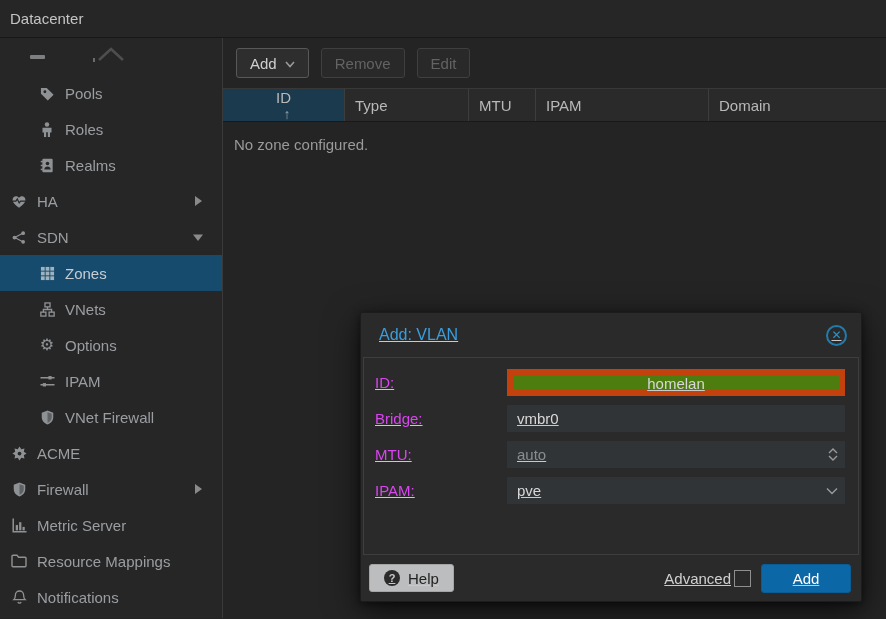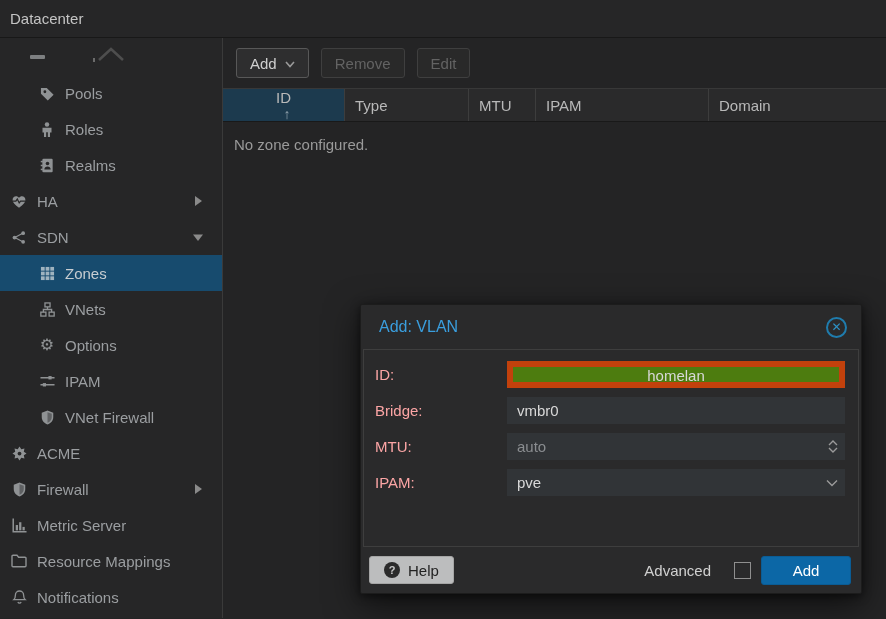--- a/index.html
+++ b/index.html
@@ -59,55 +59,55 @@
     display:flex; align-items:center; padding:0 10px; color:#b9b9b9;
     border-right:1px solid #3d3d3d; cursor:pointer; font-size:15px;
   }
   .gh-cell.sorted { background:#1c3a4e;flex-direction:column; }
   .gh-cell .sort-arrow { margin-left:7px; color:#93a3ae; font-size:14px; }
   .c-id{width:122px;} .c-type{width:124px;} .c-mtu{width:67px;} .c-ipam{width:173px;} .c-domain{flex:1; border-right:none;}
   .empty-text { color:#9a9a9a; padding:14px 0 0 11px; font-size:15px; }
 
   
   .dialog {
-    position:absolute; left:360px; top:304px; width:502px; height:290px;
+    position:absolute; left:360px; top:312px; width:502px; height:290px;
     background:#2a2a2b; border:1px solid #1c1c1c; border-radius:2px;
     box-shadow:0 10px 34px rgba(0,0,0,0.6), 0 2px 8px rgba(0,0,0,0.5);
-    display:flex; flex-direction:column;
+    display:flex; flex-direction:column;text-decoration:underline;
   }
   .dlg-header { height:44px; display:flex; align-items:center; padding:0 14px 0 18px; flex:none; }
   .dlg-title { color:#3a9ede; font-size:16px; flex:1; }
   .dlg-close {
     width:21px; height:21px; border:2px solid #1f7cad; border-radius:50%;
     color:#2d93c8; display:flex; align-items:center; justify-content:center;
     font-size:12px; line-height:1; cursor:pointer; font-weight:bold;
   }
   .dlg-body {
     margin:0 2px; flex:1; border:1px solid #3e3e3e; background:#2a2a2b;
     padding:11px 13px 0 11px;
   }
   .form-row { display:flex; align-items:center; height:27px; margin-bottom:9px; }
-  .form-lbl { width:132px; color:#fca5a5; font-size:15px; flex:none; }
+  .form-lbl { width:132px; color:#d946ef; font-size:15px; flex:none; }
   .field {
     flex:1; height:27px; background:#313437; display:flex; align-items:center;
     padding:0 10px; color:#d8d8d8; position:relative; font-size:15px;
   }
   .field.focused { background:#4d7c0f; border:6px solid #c2410c;flex-direction:column; }
   .field .ph { color:#8a8d90; }
   .caret { display:inline-block; width:1px; height:16px; background:#e8e8e8; margin-left:1px; }
   .field .trigger { position:absolute; right:7px; top:0; bottom:0; display:flex; flex-direction:column; align-items:center; justify-content:center; gap:1px; cursor:pointer; }
   .dlg-footer { height:46px; flex:none; display:flex; align-items:center; padding:0 10px 0 8px; }
   .help-btn {
     height:28px; padding:0 14px; background:#bcbdbe; border:1px solid #a5a5a5; border-radius:3px;
     color:#222; display:flex; align-items:center; gap:8px; font-size:15px; cursor:pointer;
   }
   .help-q { width:16px; height:16px; background:#2b2b2b; color:#c9c9c9; border-radius:50%;
     display:flex; align-items:center; justify-content:center; font-size:11px; font-weight:bold; }
   .footer-spacer { flex:1; }
-  .adv-label { color:#d0d0d0; font-size:15px; margin-right:23px; }
+  .adv-label { color:#d0d0d0; font-size:15px; margin-right:3px; }
   .adv-check { width:17px; height:17px; border:1px solid #8f8f8f; background:transparent; margin-right:10px; cursor:pointer; }
   .submit-btn {
     width:90px; height:29px; background:#0c67a6; border:1px solid #0a5c95; border-radius:3px;
     color:#fff; font-size:15px; display:flex; align-items:center; justify-content:center; cursor:pointer;
   }
 </style>
 </head>
 <body>
 
 <div class="top-header">

